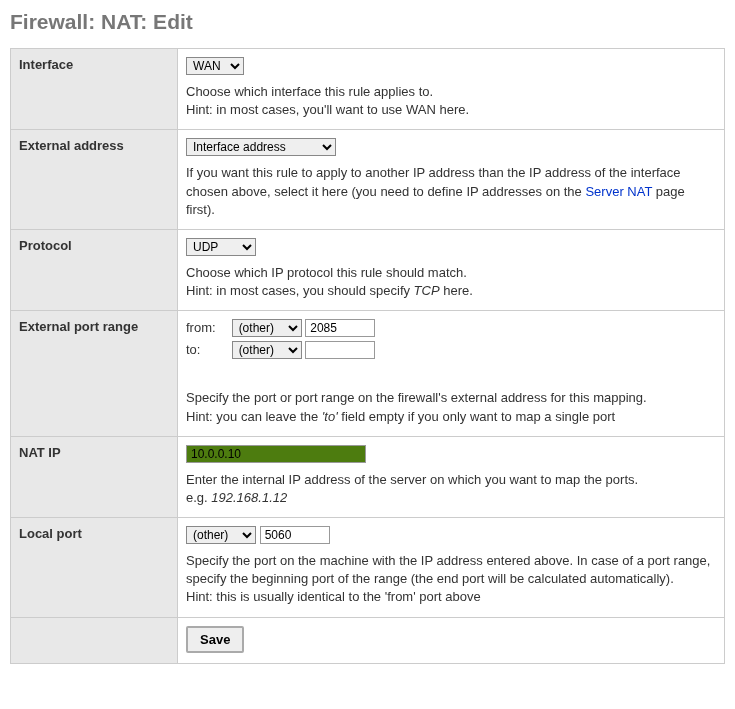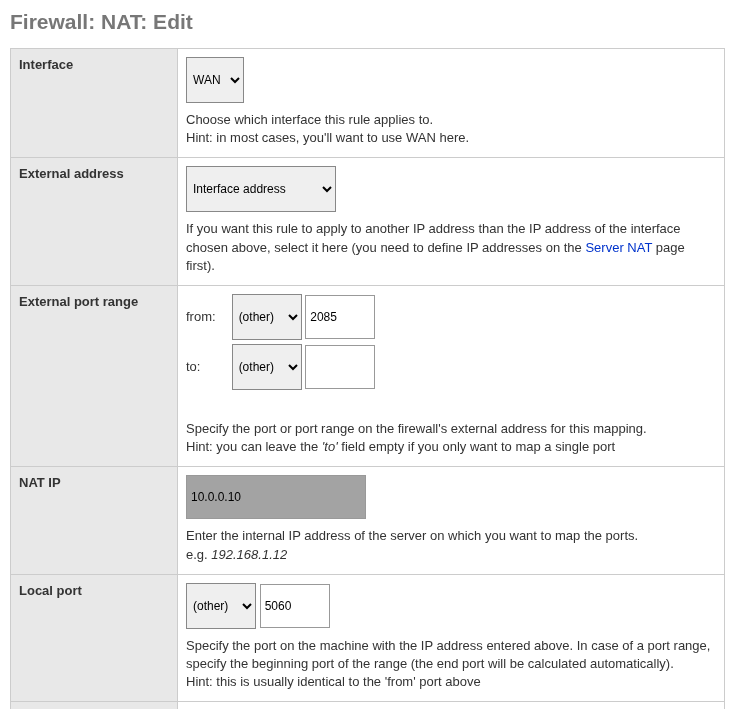--- a/index.html
+++ b/index.html
@@ -39,37 +39,37 @@
   }
   .helptext {
     color: #333;
     margin-top: 8px;
     line-height: 1.4;
   }
   select {
     background: #efefef;
     border: 1px solid #888;
     font-size: 12px;
-    padding: 14px 2px;
+    padding: 0 2px;
     font-family: inherit;
   }
   select.sel-interface { width: 58px; }
   select.sel-extaddr  { width: 150px; }
   select.sel-protocol { width: 70px; }
   select.sel-other    { width: 70px; }
   select.sel-local    { width: 70px; }
 
   input[type=text] {
     border: 1px solid #999;
     font-size: 12px;
-    padding: 14px 4px;
+    padding: 1px 4px;
     font-family: inherit;
   }
   input.port-box   { width: 60px; }
-  input.ip-box     { width: 170px; background:#a3a3a3; }
+  input.ip-box     { width: 170px; background:#4d7c0f; }
   input.desc-box   { width: 240px; }
 
   a.link { color: #0033cc; text-decoration: none; }
 
   .italic { font-style: italic; }
 
   .port-row { margin-bottom: 4px; }
   .port-label {
     display: inline-block;
     width: 42px;
@@ -125,20 +125,32 @@
     <td class="value">
       <select class="sel-extaddr">
         <option>Interface address</option>
       </select>
       <div class="helptext">
         <span>If you want this rule to apply to another IP address than the IP address of the interface chosen above, select it here (you need to define IP addresses on the </span><a href="#" class="link">Server NAT</a><span> page first).</span>
       </div>
     </td>
   </tr>
 
+  <tr>
+    <td class="label">Protocol</td>
+    <td class="value">
+      <select class="sel-protocol">
+        <option>UDP</option>
+      </select>
+      <div class="helptext">
+        <span>Choose which IP protocol this rule should match.</span><br>
+        <span>Hint: in most cases, you should specify </span><span class="italic">TCP</span><span> here.</span>
+      </div>
+    </td>
+  </tr>
 
   <tr>
     <td class="label">External port range</td>
     <td class="value">
       <div class="port-row">
         <span class="port-label">from:</span>
         <select class="sel-other">
           <option>(other)</option>
         </select>
         <input type="text" class="port-box" value="2085" style="">

